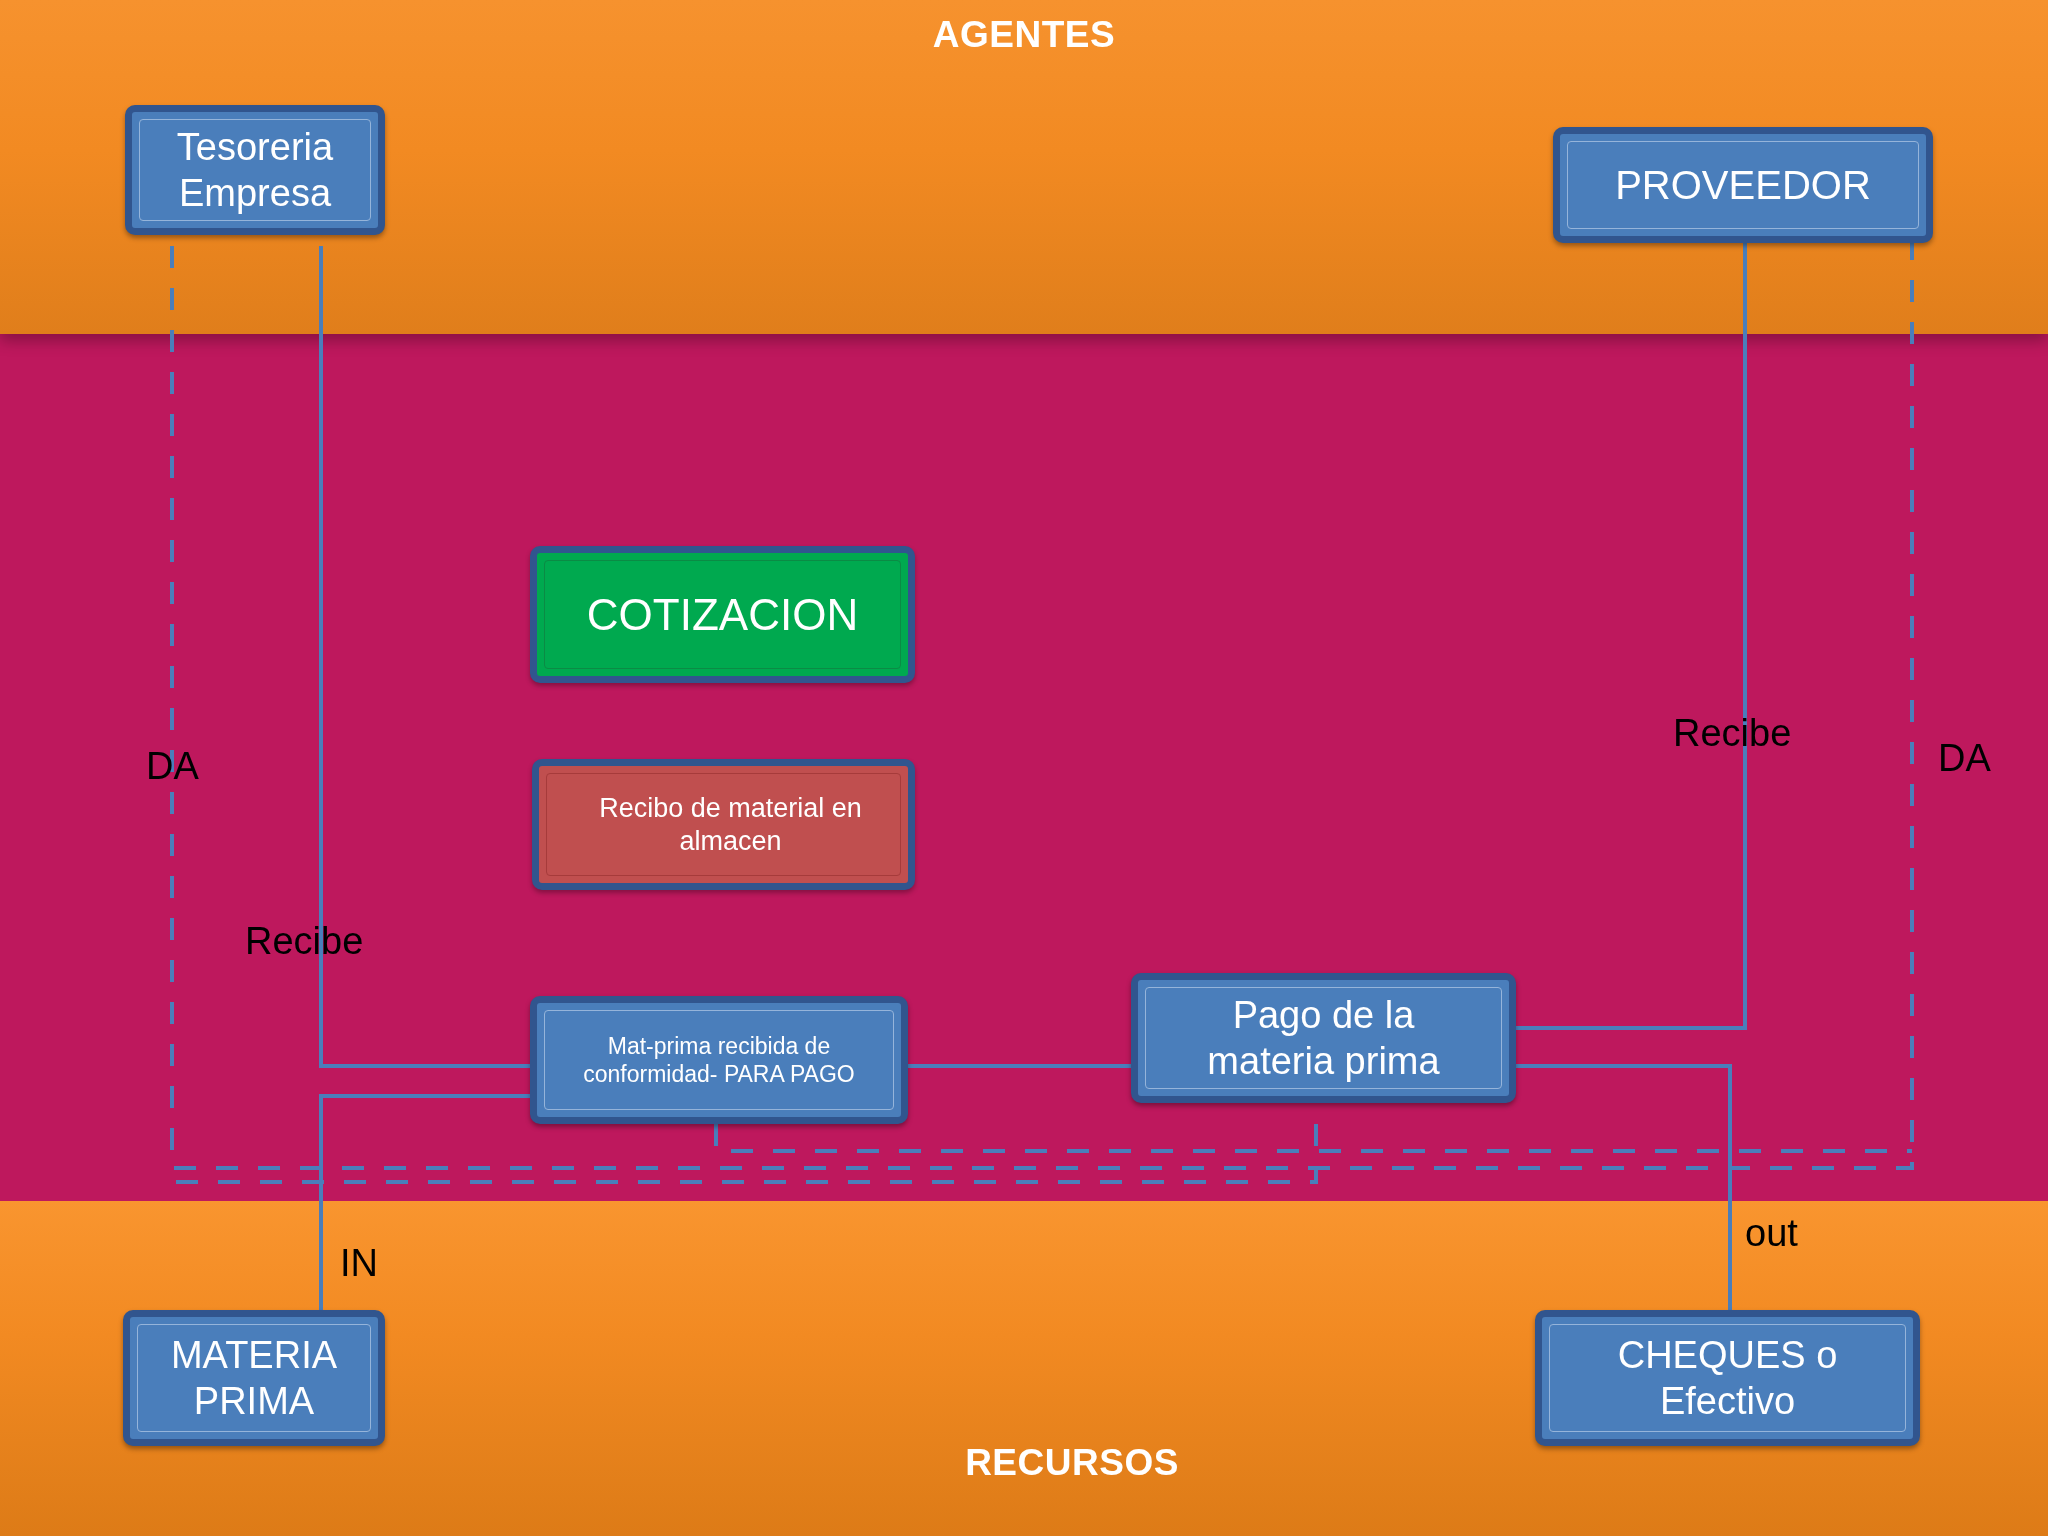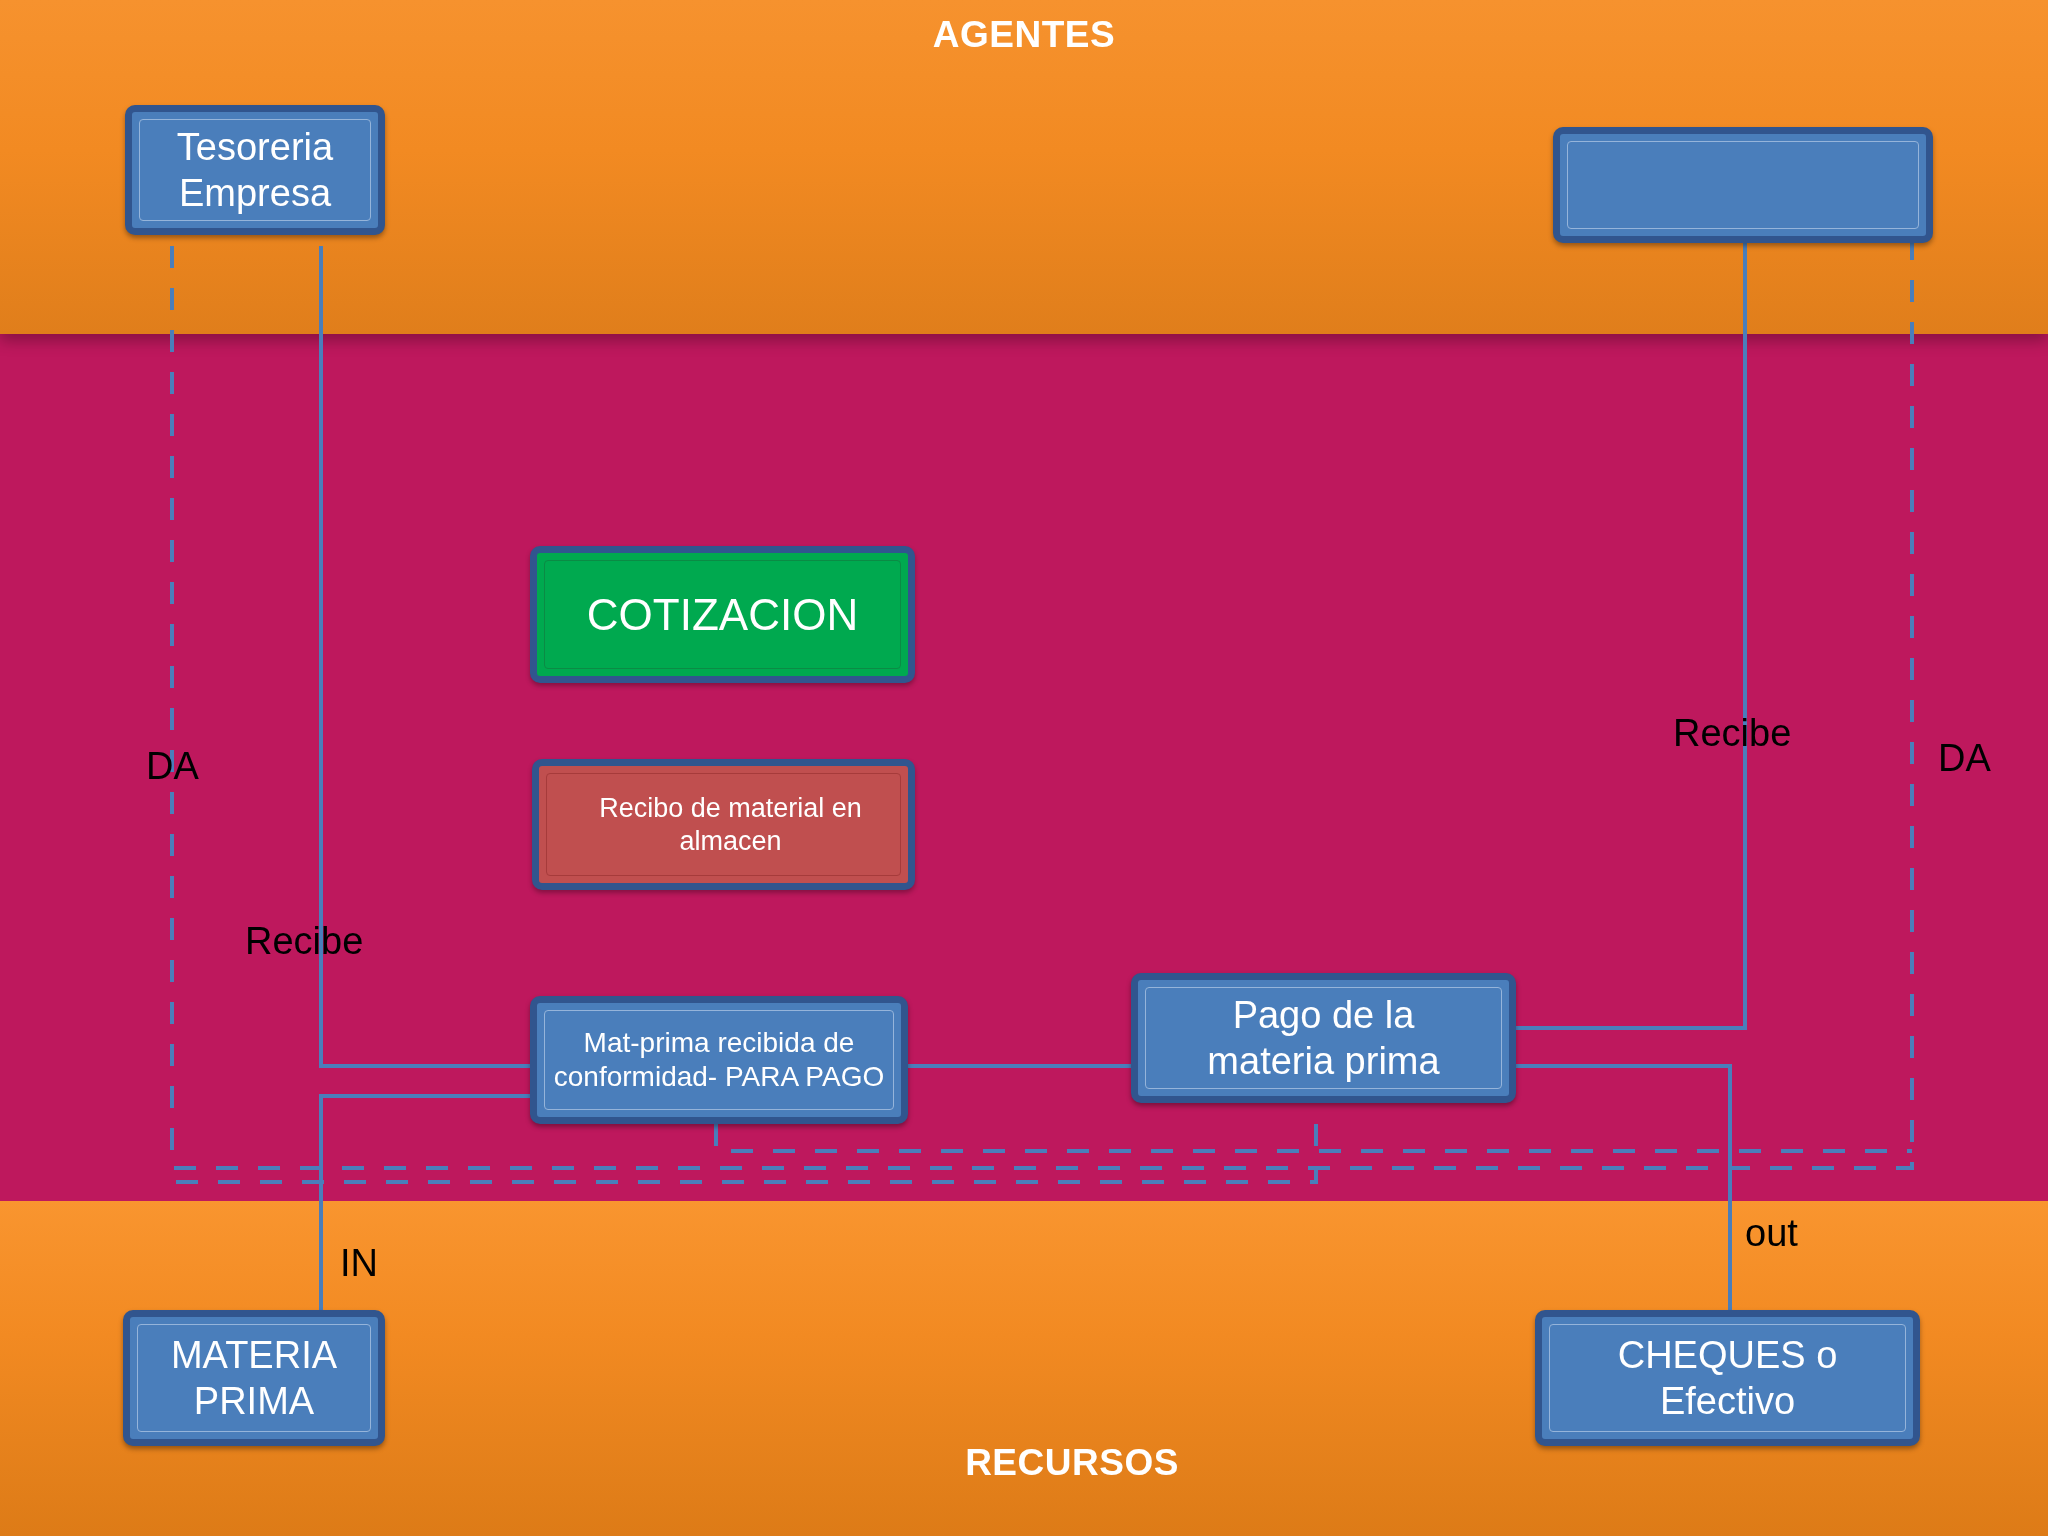--- a/index.html
+++ b/index.html
@@ -146,33 +146,34 @@
   </svg>
 
   <div class="node blue" style="left:125px; top:105px; width:260px; height:130px; font-size:38px;">
     <span class="inner"></span>
     <span class="label">Tesoreria
 Empresa</span>
   </div>
 
   <div class="node blue" style="left:1553px; top:127px; width:380px; height:116px; font-size:40px;">
     <span class="inner"></span>
+    <span class="label">PROVEEDOR</span>
   </div>
 
   <div class="node green" style="left:530px; top:531px; width:385px; height:137px; font-size:44px;">
     <span class="inner"></span>
     <span class="label">COTIZACION</span>
   </div>
 
   <div class="node red" style="left:532px; top:759px; width:383px; height:131px; font-size:27px;">
     <span class="inner"></span>
     <span class="label">Recibo de material en almacen</span>
   </div>
 
-  <div class="node blue" style="left:530px; top:996px; width:378px; height:128px; font-size:28px;">
+  <div class="node blue" style="left:530px; top:996px; width:378px; height:128px; font-size:23px;">
     <span class="inner"></span>
     <span class="label">Mat-prima recibida de conformidad- PARA PAGO</span>
   </div>
 
   <div class="node blue" style="left:1131px; top:973px; width:385px; height:130px; font-size:38px;">
     <span class="inner"></span>
     <span class="label">Pago de la
 materia prima</span>
   </div>
 

